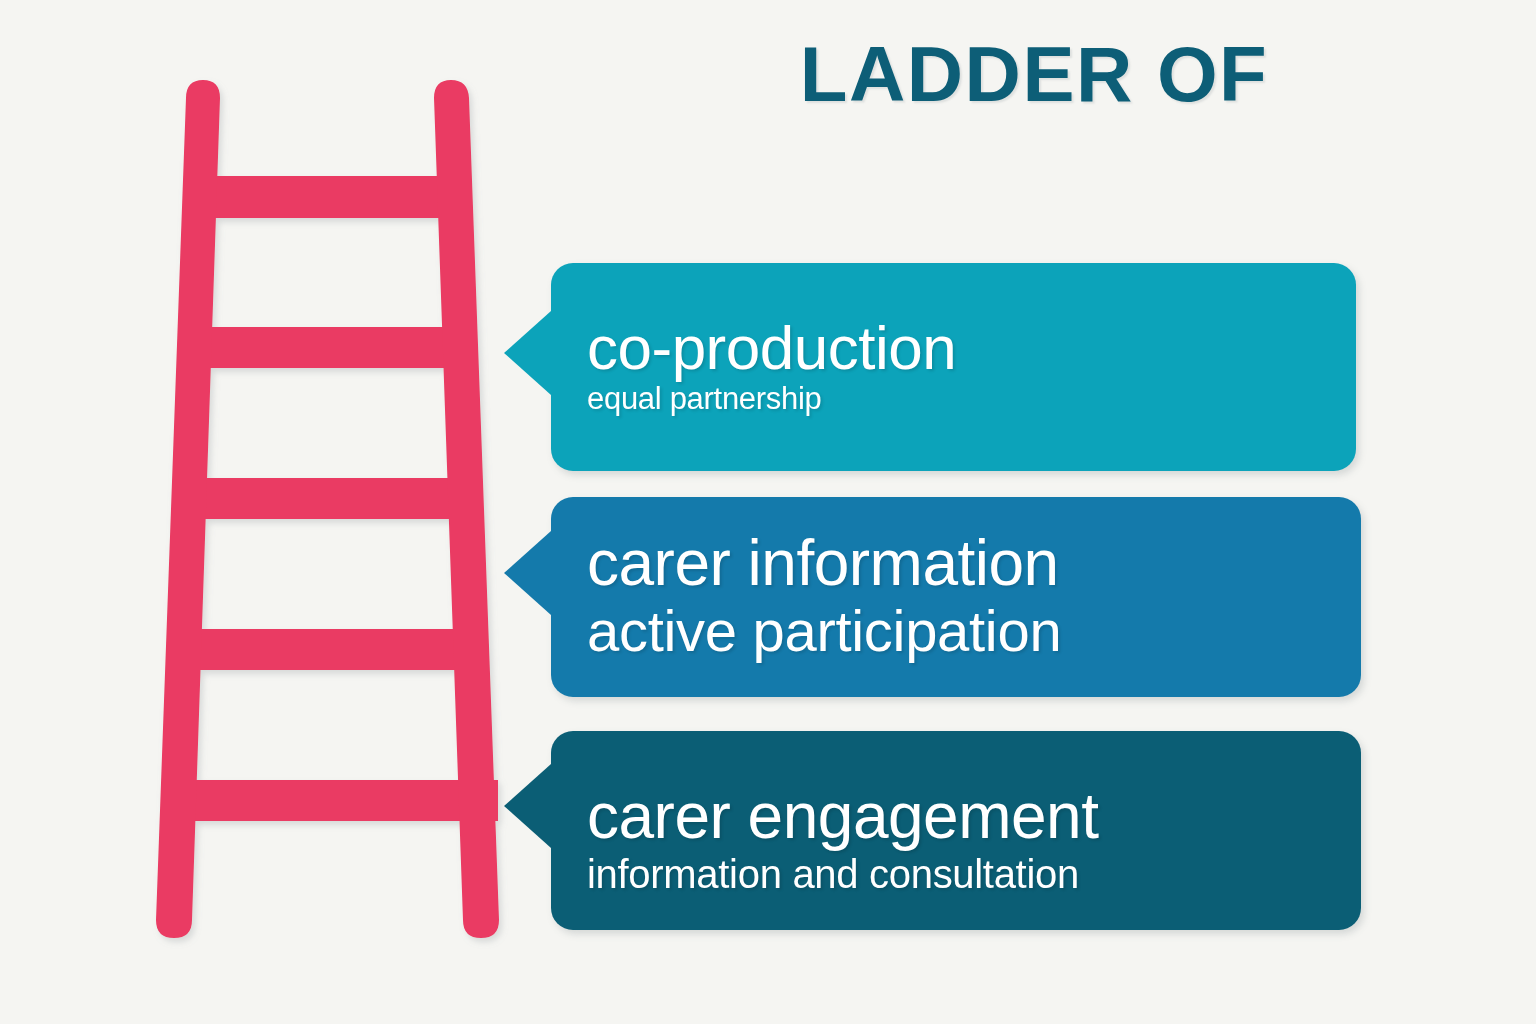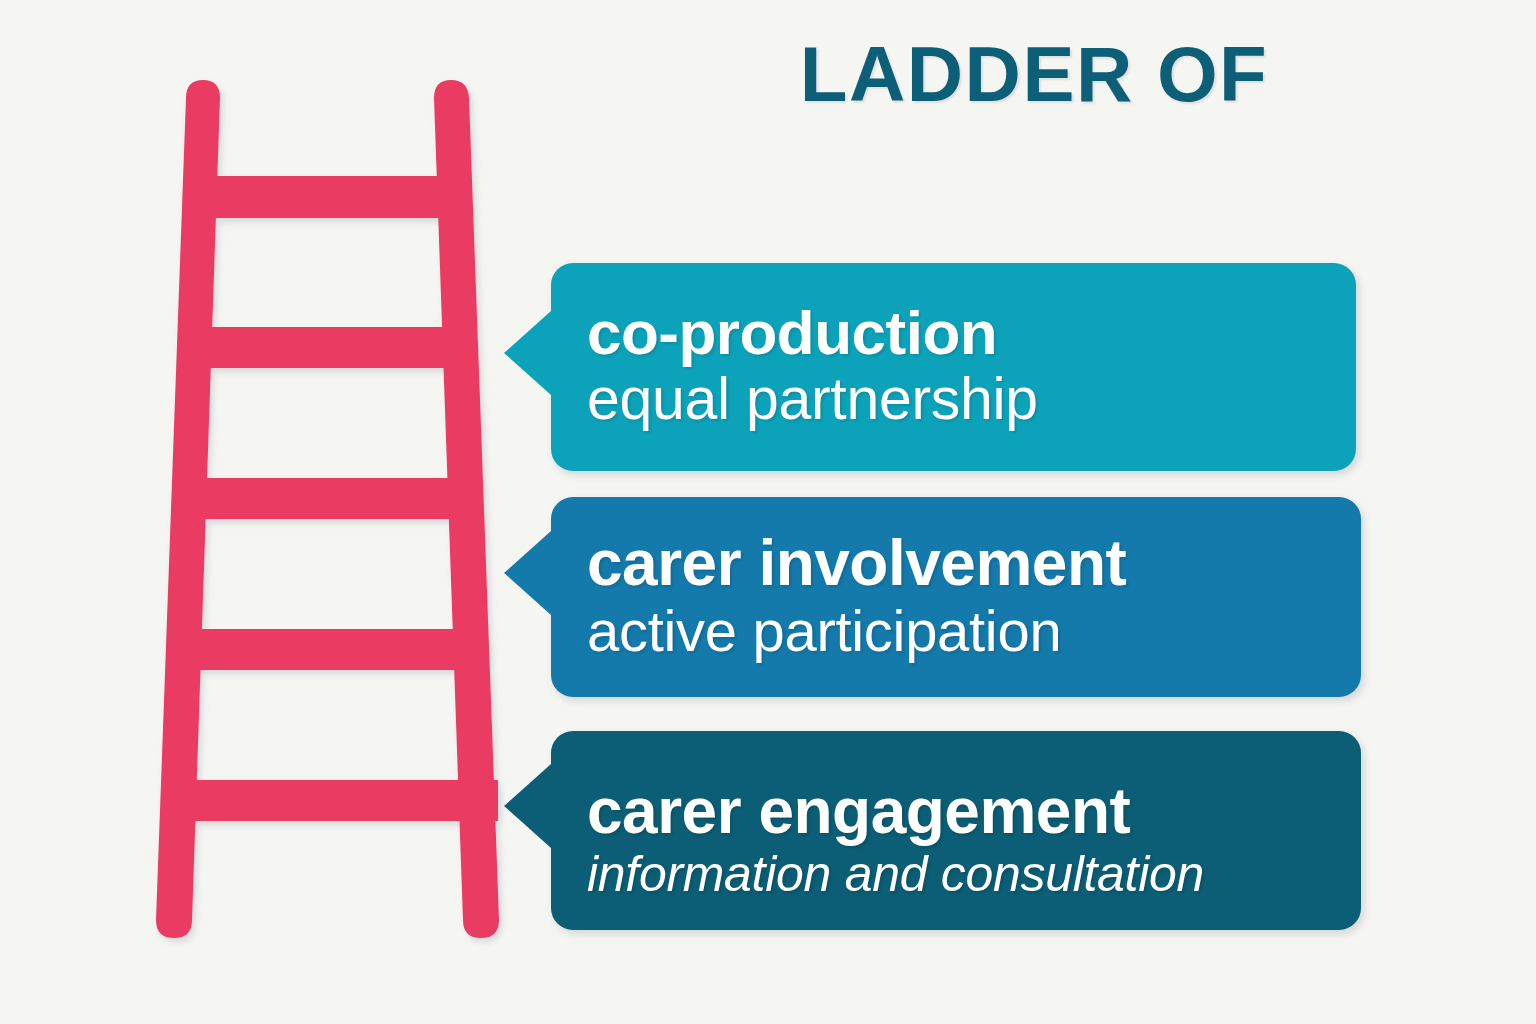--- a/index.html
+++ b/index.html
@@ -63,32 +63,32 @@
     padding: 26px 34px 28px 36px;
     display: flex;
     flex-direction: column;
     justify-content: center;
     height: 100%;
     box-sizing: border-box;
   }
   .banner-title {
     color: #ffffff;
     font-family: "Liberation Sans", sans-serif;
-    font-weight: bold;
+    font-weight: normal;
     font-size: 62px;
     line-height: 1.02;
     letter-spacing: -0.5px;
     text-shadow: 2px 2px 3px rgba(0,0,0,0.13);
     white-space: nowrap;
   }
   .banner-sub {
     color: #ffffff;
     font-family: "Liberation Sans", sans-serif;
     font-weight: normal;
-    font-size: 59px;
+    font-size: 31px;
     line-height: 1.06;
     letter-spacing: -0.3px;
     text-shadow: 2px 2px 3px rgba(0,0,0,0.13);
     white-space: nowrap;
     margin-top: 4px;
   }
 
   
   .banner-notch {
     position: absolute;
@@ -106,21 +106,21 @@
   #banner-1 .banner-notch { top: 48px;  border-right-color: #0ca3ba; }
 
   #banner-2 { top: 497px;  width: 810px; height: 200px; background: #147aab; }
   #banner-2 .banner-notch { top: 34px;  border-right-color: #147aab; }
 
   #banner-3 { top: 731px;  width: 810px; height: 199px; background: #0b5e75; }
   #banner-3 .banner-notch { top: 33px;  border-right-color: #0b5e75; }
 
   #banner-2 .banner-title { font-size: 64px; }
   #banner-3 .banner-title { font-size: 64px; margin-top: 21px; }
-  #banner-3 .banner-sub   { font-size: 50px; font-style: italic; }
+  #banner-3 .banner-sub   { font-size: 40px; }
   #banner-2 .banner-sub   { font-size: 58px; }
 </style>
 </head>
 <body>
 
 <div id="stage">
 
   <svg id="ladder-svg" viewBox="0 0 560 1024" aria-hidden="true">
     <defs>
       <filter id="softshadow" x="-20%" y="-20%" width="150%" height="150%">
@@ -161,21 +161,21 @@
     <div class="banner-notch"></div>
     <div class="banner-inner">
       <div class="banner-title">co-production</div>
       <div class="banner-sub">equal partnership</div>
     </div>
   </div>
 
   <div class="banner" id="banner-2">
     <div class="banner-notch"></div>
     <div class="banner-inner">
-      <div class="banner-title">carer involvement</div>
+      <div class="banner-title">carer information</div>
       <div class="banner-sub">active participation</div>
     </div>
   </div>
 
   <div class="banner" id="banner-3">
     <div class="banner-notch"></div>
     <div class="banner-inner">
       <div class="banner-title">carer engagement</div>
       <div class="banner-sub">information and consultation</div>
     </div>

